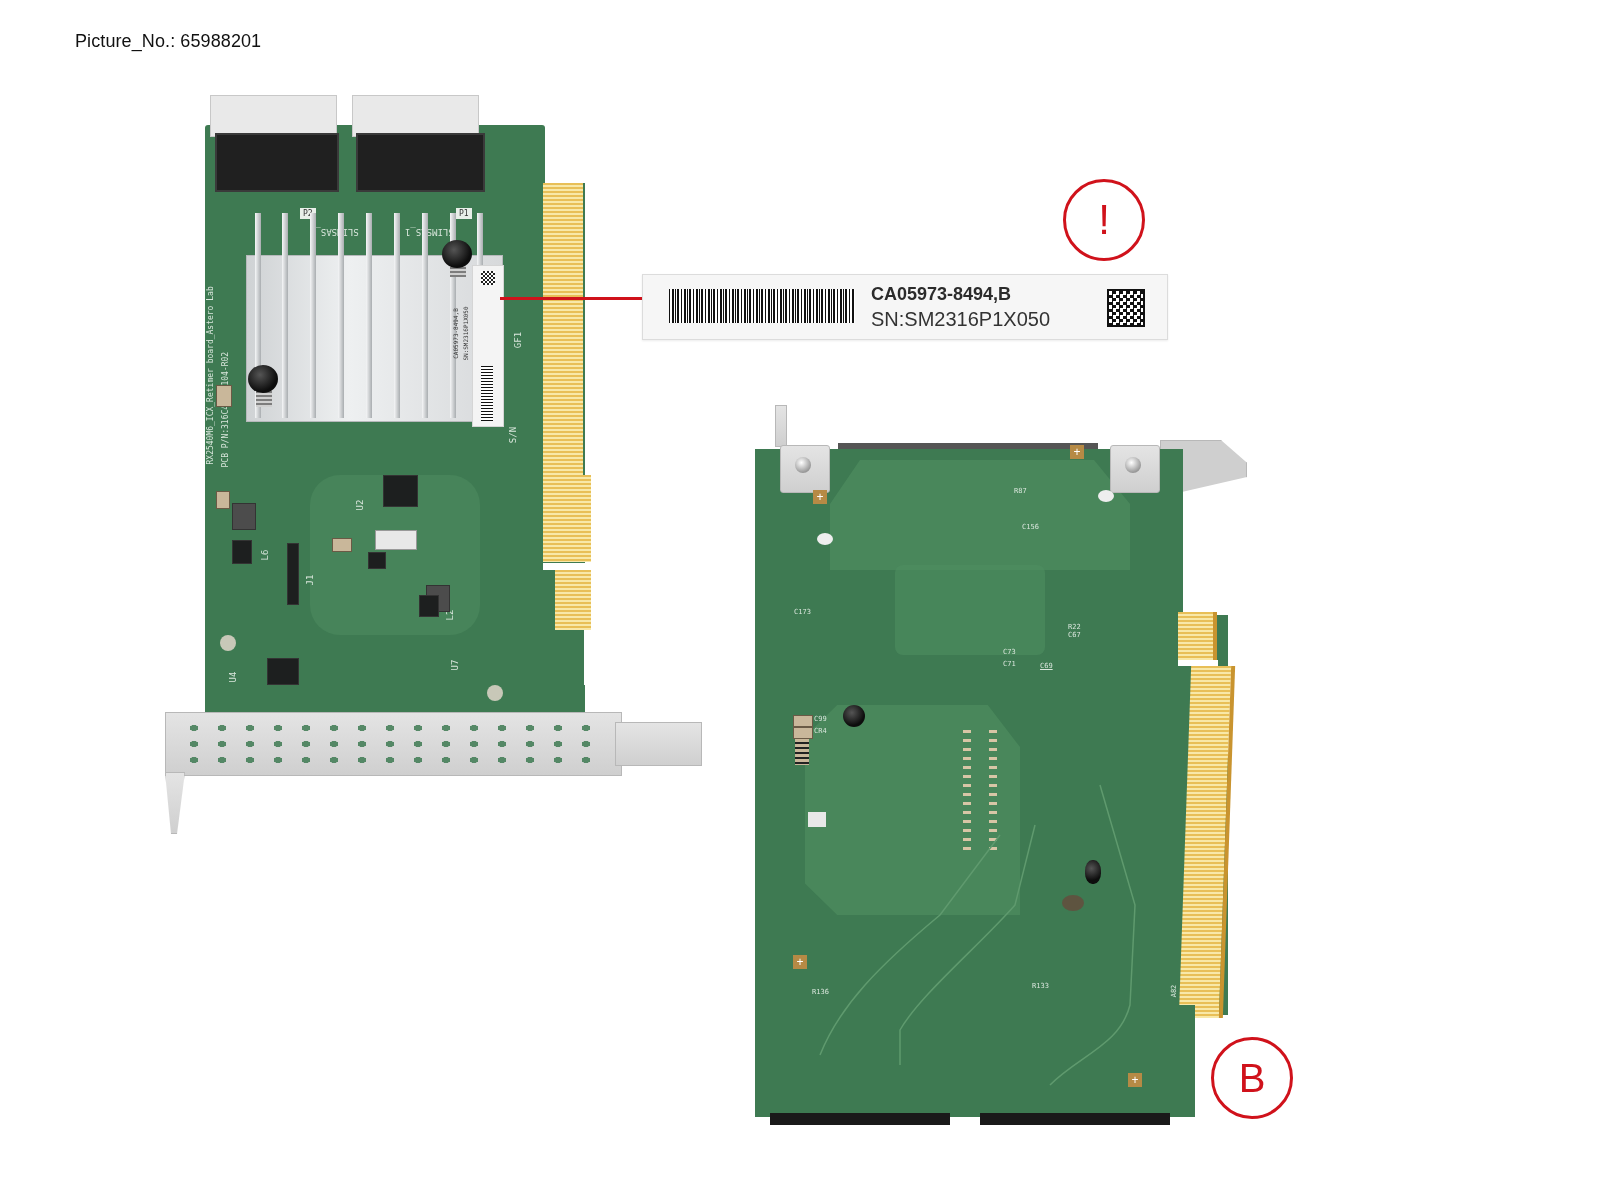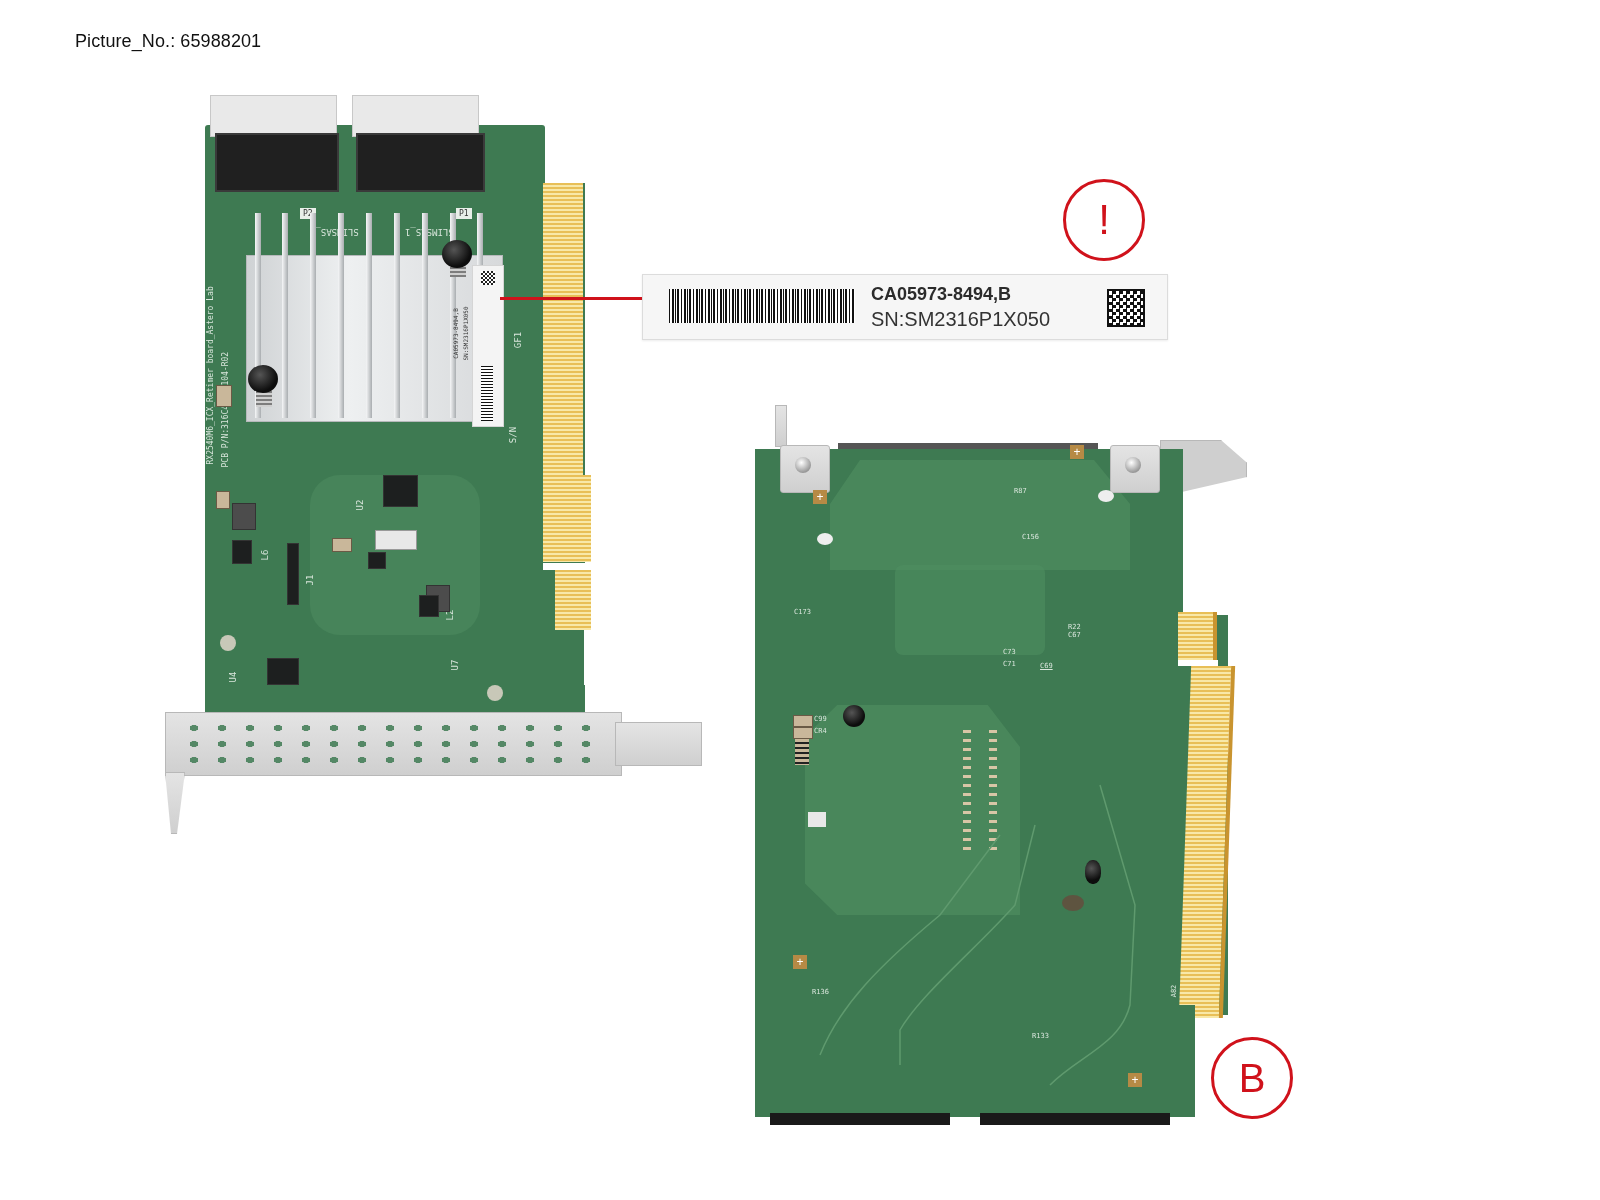--- a/index.html
+++ b/index.html
@@ -181,31 +181,31 @@
 
   <div class="abs" style="left:213px;top:325px;width:40px;height:125px;
        background:repeating-linear-gradient(180deg,#d8c6a6 0 3px,transparent 3px 9px) 0 0/8px 100% no-repeat,
                   repeating-linear-gradient(180deg,#d8c6a6 0 3px,transparent 3px 9px) 26px 0/8px 100% no-repeat;"></div>
   <div class="abs smd" style="left:43px;top:310px;width:18px;height:10px;"></div>
   <div class="abs smd" style="left:43px;top:322px;width:18px;height:10px;"></div>
   <div class="abs" style="left:45px;top:334px;width:14px;height:26px;background:repeating-linear-gradient(180deg,#c9b79a 0 3px,#222 3px 5px);"></div>
   <div class="abs" style="left:58px;top:407px;width:18px;height:15px;background:#e8e8e8;"></div>
 
   <div class="abs silk" style="left:264px;top:82px;">R87</div>
-  <div class="abs silk" style="left:272px;top:128px;">C156</div>
+  <div class="abs silk" style="left:272px;top:118px;">C156</div>
   <div class="abs silk" style="left:44px;top:203px;">C173</div>
   <div class="abs silk" style="left:318px;top:218px;">R22</div>
   <div class="abs silk" style="left:318px;top:226px;">C67</div>
   <div class="abs silk" style="left:253px;top:243px;">C73</div>
   <div class="abs silk" style="left:253px;top:255px;">C71</div>
   <div class="abs silk" style="left:290px;top:257px;text-decoration:underline;">C69</div>
   <div class="abs silk" style="left:64px;top:310px;">C99</div>
   <div class="abs silk" style="left:64px;top:322px;">CR4</div>
   <div class="abs silk" style="left:62px;top:583px;">R136</div>
-  <div class="abs silk" style="left:282px;top:627px;">R133</div>
+  <div class="abs silk" style="left:282px;top:577px;">R133</div>
   <div class="abs silk" style="left:418px;top:582px;transform:rotate(-90deg);">A82</div>
 
   <div class="abs" style="left:63px;top:85px;width:14px;height:14px;background:#b68a45;color:#fff;font-size:12px;line-height:14px;text-align:center;">+</div>
   <div class="abs" style="left:320px;top:40px;width:14px;height:14px;background:#b68a45;color:#fff;font-size:12px;line-height:14px;text-align:center;">+</div>
   <div class="abs" style="left:43px;top:550px;width:14px;height:14px;background:#b68a45;color:#fff;font-size:12px;line-height:14px;text-align:center;">+</div>
   <div class="abs" style="left:378px;top:668px;width:14px;height:14px;background:#b68a45;color:#fff;font-size:12px;line-height:14px;text-align:center;">+</div>
 
   <svg class="abs" style="left:0;top:0;" width="510" height="720">
     <path d="M70 650 C 90 600, 130 560, 190 510 L 250 430" stroke="#5f9a6e" stroke-width="1.5" fill="none"></path>
     <path d="M150 660 L 150 625 C 170 590, 230 540, 265 500 L 285 420" stroke="#5f9a6e" stroke-width="1.5" fill="none"></path>

